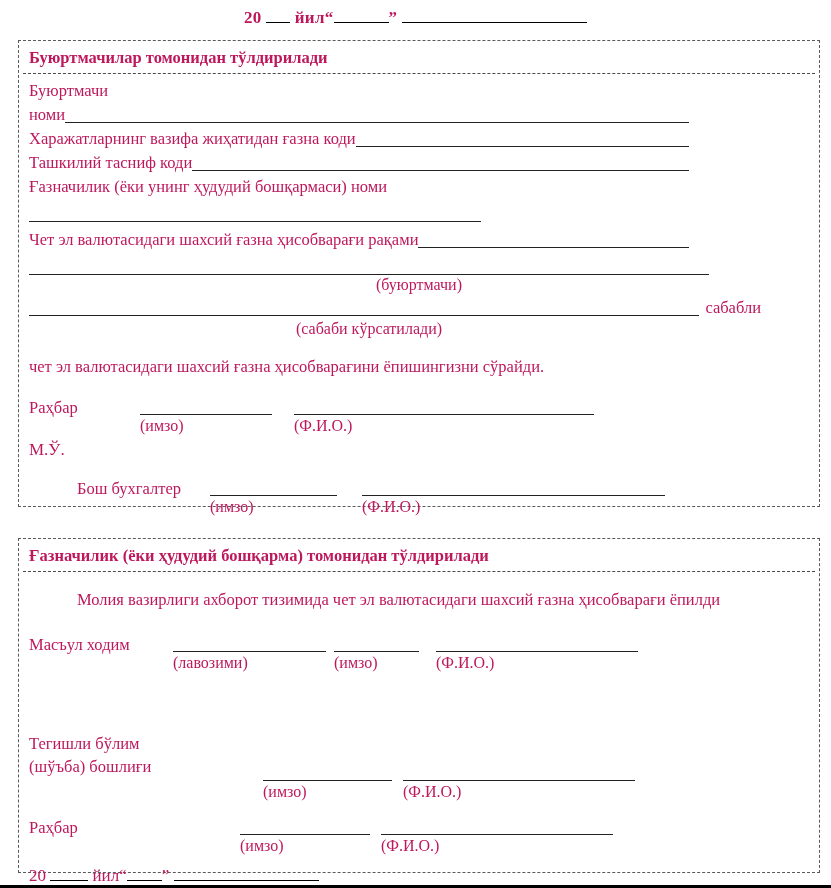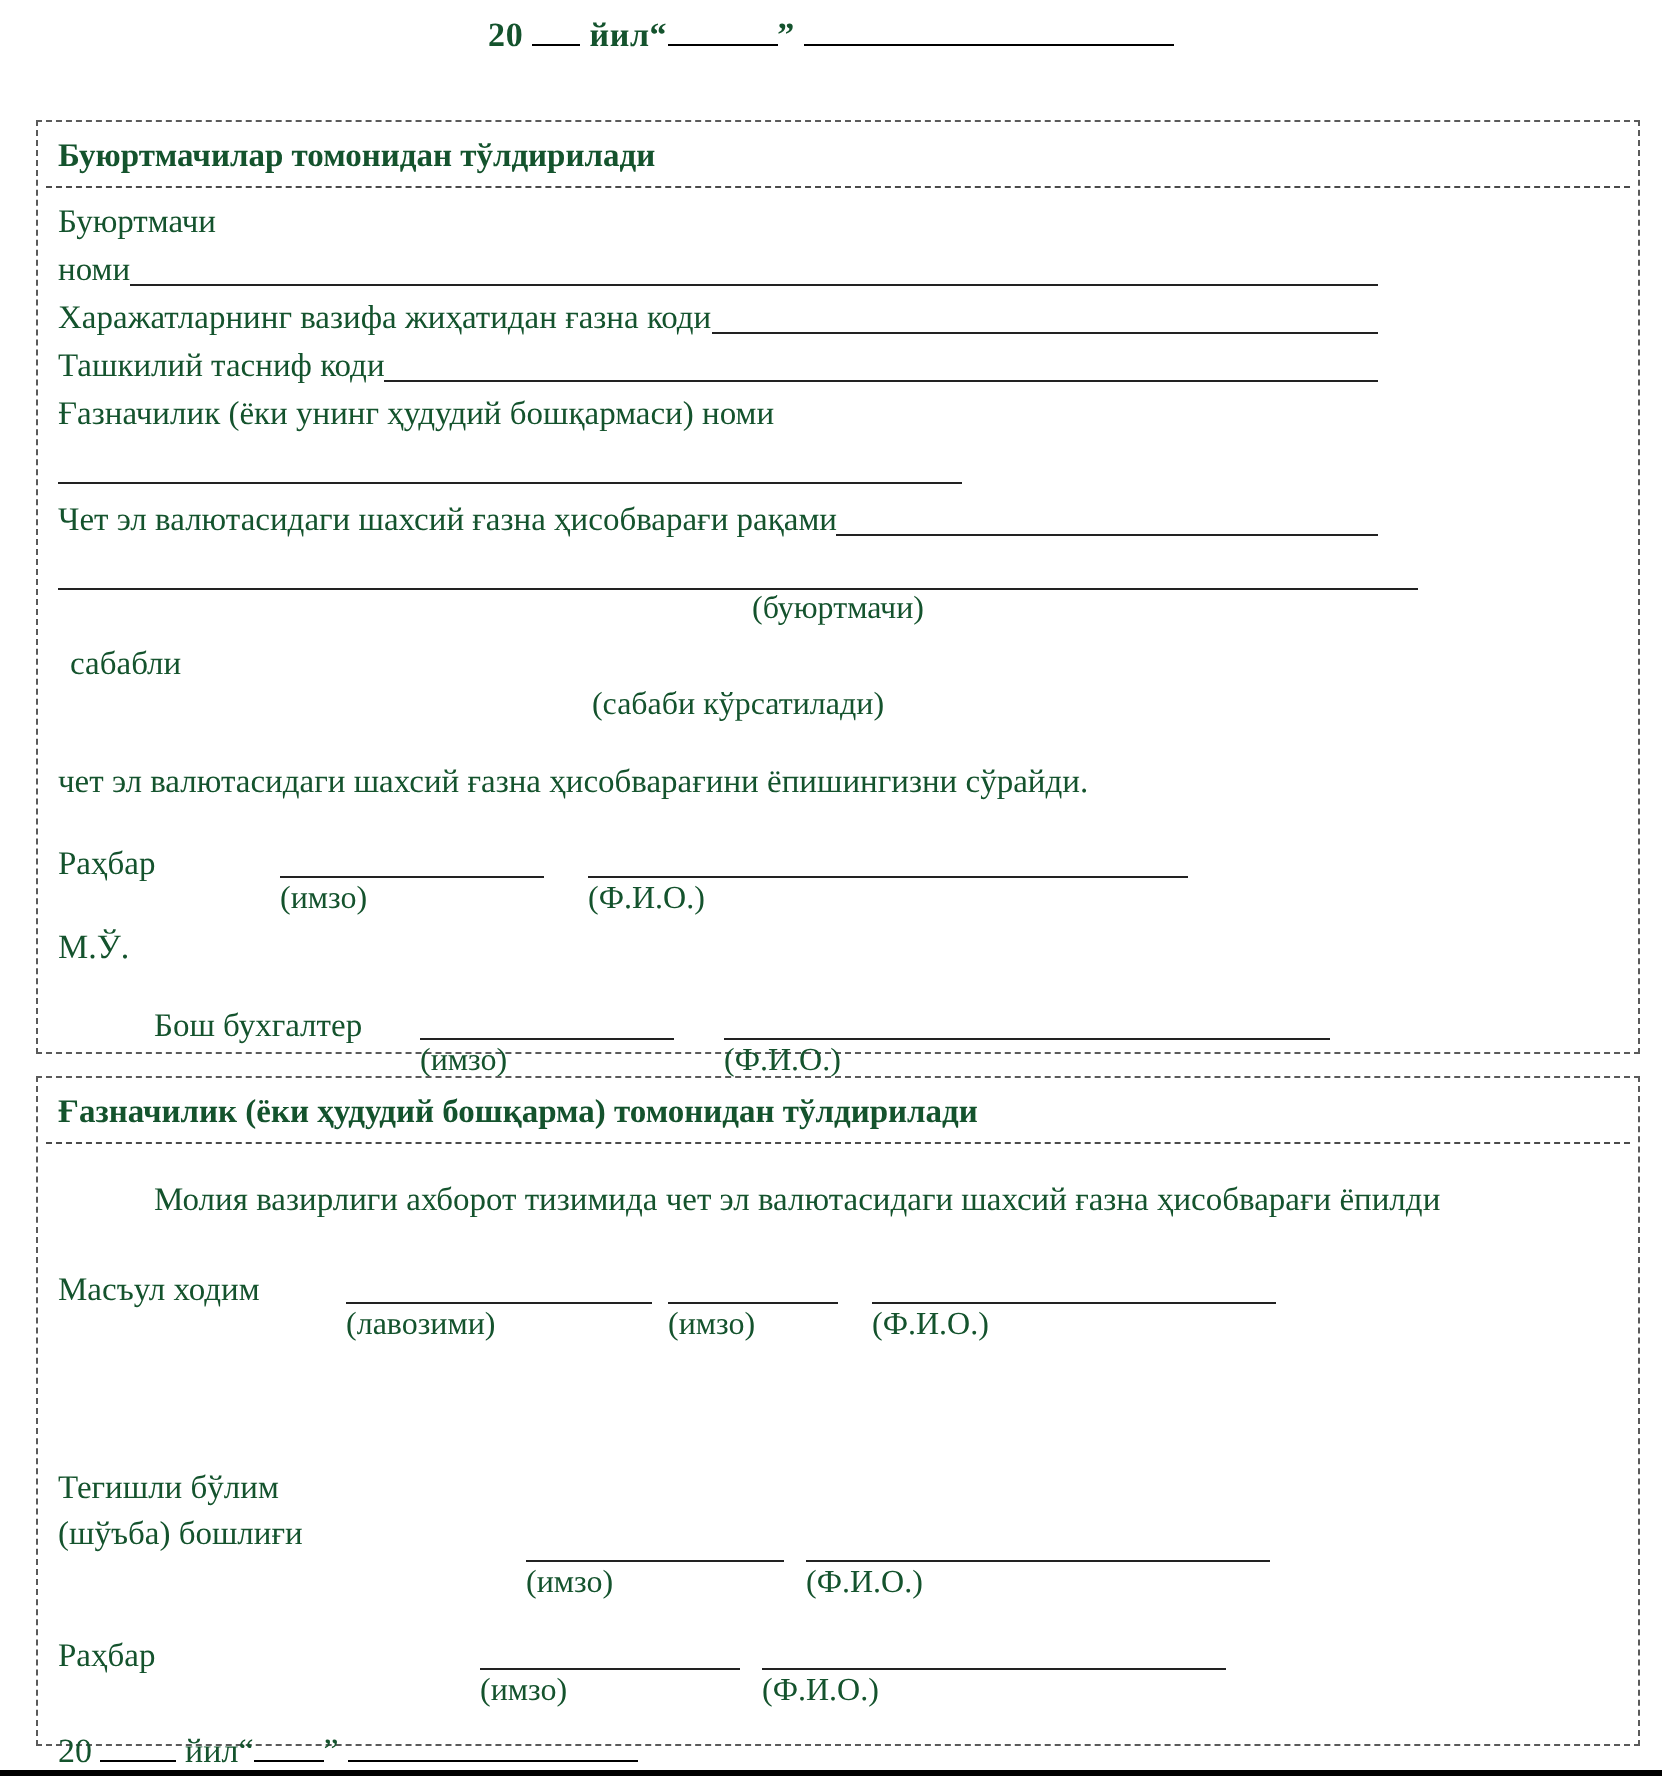--- a/index.html
+++ b/index.html
@@ -1,57 +1,57 @@
 <!DOCTYPE html>
 <html><head>
 <meta charset="utf-8">
 <style>
   html,body{margin:0;padding:0;background:#fff;}
   .page{
     position:relative;
     width:831px;height:888px;
     background:#fff;
     font-family:"Liberation Serif", serif;
-    font-size:16.5px;color:#14532d;
+    font-size:16.5px;color:#be185d;
     box-sizing:border-box;
     border-bottom:3px solid #000;
     overflow:hidden;
   }
   
   .top-date{
     text-align:center;font-weight:bold;font-size:17px;
     padding-top:8px;letter-spacing:.3px;
   }
   .blank{display:inline-block;border-bottom:1.6px solid #000;height:13px;vertical-align:baseline;}
   .b24{width:24px;} .b55{width:55px;} .b185{width:185px;}
   .b38{width:38px;} .b35{width:35px;} .b145{width:145px;}
 
   
   .box{
     position:absolute;left:18px;width:802px;
     border:1.6px dashed #5a5a5a;
     box-sizing:border-box;
     padding:6px 10px 0 10px;
   }
-  .box1{top:60px;height:467px;}
+  .box1{top:40px;height:467px;}
   .box2{top:538px;height:335px;}
   .box-title{font-weight:bold;font-size:16.5px;line-height:22px;}
   .rule{border-bottom:1.5px dashed #4a4a4a;margin:4px -6px 5px -6px;height:0;}
 
   
   .frow{display:flex;align-items:baseline;line-height:23px;margin-top:1px;}
   .frow .lbl{white-space:nowrap;}
   .fill{flex:1;border-bottom:1.1px solid #222;height:15px;align-self:flex-end;margin-bottom:3px;}
   .end120{margin-right:120px;}
   .plain{line-height:23px;margin-top:1px;}
   .line-standalone{width:452px;border-bottom:1.1px solid #222;height:20px;margin-top:3px;}
   .line-full{width:680px;border-bottom:1.2px solid #222;height:19px;margin-top:4px;}
   .caption-center{text-align:center;font-size:16px;line-height:19px;}
   .cap-narrow{width:680px;}
-  .reason-row{padding-right:48px;flex-direction:column;}
+  .reason-row{padding-right:48px;}
   .reason-row .lbl{margin-left:6px;}
   .request{margin-top:17px;line-height:23px;}
 
   
   .sigrow{display:flex;align-items:flex-start;}
   .siglabel{white-space:nowrap;line-height:23px;}
   .sigblock{display:flex;flex-direction:column;}
   .sline{border-bottom:1.1px solid #222;height:18px;}
   .scap{text-align:left;font-size:16px;line-height:20px;margin-top:1px;font-family:Liberation Serif, serif;}
   .two-line div{line-height:23px;}

